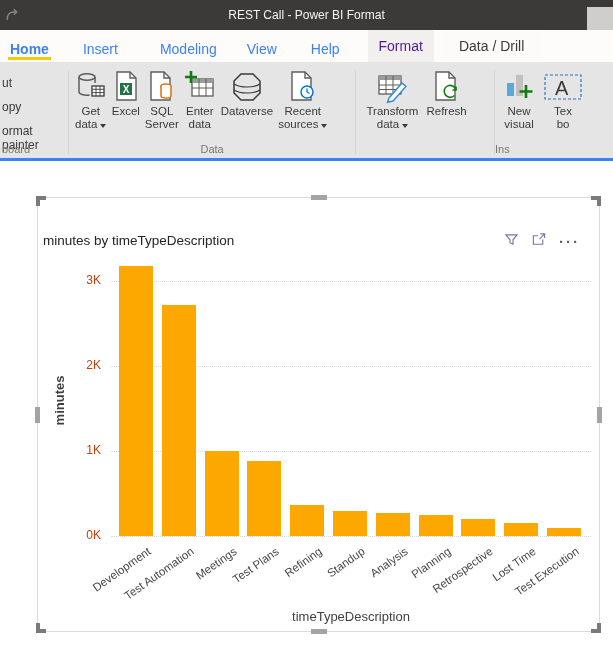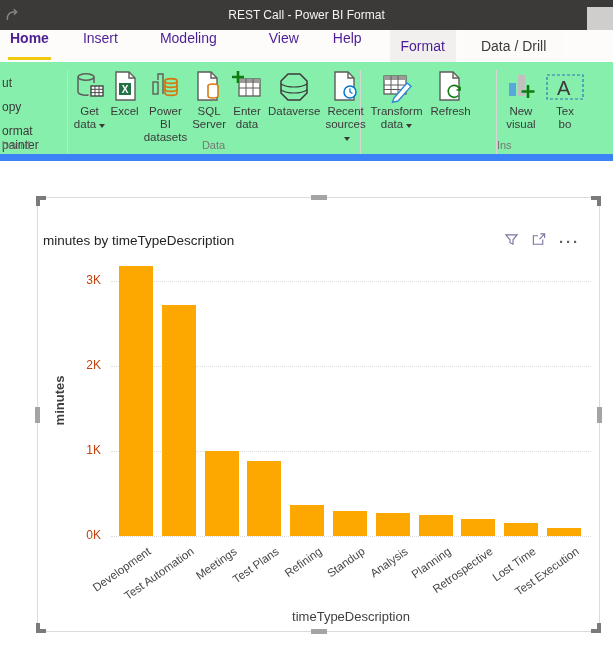--- a/index.html
+++ b/index.html
@@ -9,32 +9,32 @@
   
   .titlebar { position:absolute; left:0; top:0; width:613px; height:30px; background:#3b3a38;
               display:flex; align-items:center; }
   .titlebar-title { position:absolute; left:0; right:0; text-align:center; color:#f5f4f3; font-size:12px; }
   .qat-redo { position:absolute; left:4px; top:7px; }
   .signin-stub { position:absolute; right:0; top:7px; width:26px; height:23px; background:#cfcecd; }
 
   
   .menubar { position:absolute; left:0; top:30px; width:613px; height:32px; background:#fdfcfb;
              display:flex; align-items:stretch; }
-  .mtab { font-size:14px; color:#4c1d95; display:flex; align-items:flex-start; padding:0 4px; position:relative; cursor:default; }
+  .mtab { font-size:14px; color:#3b82f6; display:flex; align-items:flex-end; padding:5px 4px; position:relative; cursor:default; }
   .mtab-home { margin-left:6px; font-weight:bold; }
   .mtab-home .underline { position:absolute; left:2px; right:2px; bottom:2px; height:3px; background:#f2c811; }
   .mtab-insert { margin-left:26px; } .mtab-modeling { margin-left:34px; }
-  .mtab-view { margin-left:44px; } .mtab-help { margin-left:26px; }
+  .mtab-view { margin-left:22px; } .mtab-help { margin-left:26px; }
   .ctab { display:flex; align-items:center; justify-content:center; font-size:14px; }
   .ctab-format { margin-left:24px; width:66px; background:#f2f0ee; color:#4c1d95; }
   .ctab-data-drill { margin-left:8px; width:100px; background:#fcfbfa; color:#3b3a39; }
 
   
-  .ribbon { position:absolute; left:0; top:62px; width:613px; height:99px; background:#86efac;
-            border-bottom:7px solid #3b82f6; display:flex; overflow:hidden; }
+  .ribbon { position:absolute; left:0; top:62px; width:613px; height:99px; background:#e5e5e5;
+            border-bottom:3px solid #3b82f6; display:flex; overflow:hidden; }
   .rgroup { position:relative; height:100%; display:flex; align-items:flex-start; padding-top:5px; }
   .rgroup-label { position:absolute; bottom:3px; left:0; right:0; text-align:center;
                   font-size:11px; color:#797775; }
   .rsep { width:1px; background:#d8d6d4; margin:8px 0 6px 0; height:85px; align-self:flex-start; }
   .rbtn { display:flex; flex-direction:column; align-items:center; padding-top:2px; cursor:default; }
   .ricon { height:36px; display:flex; align-items:center; justify-content:center; }
   .rlab { font-size:11.5px; color:#3b3a39; text-align:center; line-height:13px; }
   .chev { display:inline-block; width:0; height:0; border-left:3.5px solid transparent;
           border-right:3.5px solid transparent; border-top:4px solid #3b3a39; margin-left:3px; }
   .clipboard-group { width:69px; flex-direction:column; align-items:flex-start; padding-top:10px; }
@@ -145,32 +145,20 @@
     <div class="rbtn">
       <span class="ricon">
         <svg width="28" height="34" viewBox="0 0 28 34">
           <path d="M5 2h13l6 6v22H5z" fill="#fff" stroke="#5f5d5b" stroke-width="1.4"></path>
           <path d="M18 2v6h6" fill="none" stroke="#5f5d5b" stroke-width="1.4"></path>
           <rect x="8" y="13" width="12" height="12" fill="#217346"></rect>
           <text x="14" y="22.5" font-size="10" font-weight="bold" fill="#fff" text-anchor="middle" font-family="Liberation Sans, sans-serif">X</text>
         </svg>
       </span>
       <div class="rlab"><span>Excel</span><br><span></span></div>
-    </div>
-    <div class="rbtn">
-      <span class="ricon">
-        <svg width="32" height="34" viewBox="0 0 32 34">
-          <rect x="4" y="12" width="5" height="12" fill="none" stroke="#5f5d5b" stroke-width="1.4"></rect>
-          <path d="M9 10V4h5v6M14 10v14" fill="none" stroke="#5f5d5b" stroke-width="1.4"></path>
-          <ellipse cx="22" cy="11" rx="6" ry="2.4" fill="none" stroke="#D9730B" stroke-width="1.6"></ellipse>
-          <path d="M16 11v12c0 1.3 2.7 2.4 6 2.4s6-1.1 6-2.4V11" fill="none" stroke="#D9730B" stroke-width="1.6"></path>
-          <path d="M16 15c0 1.3 2.7 2.4 6 2.4s6-1.1 6-2.4M16 19c0 1.3 2.7 2.4 6 2.4s6-1.1 6-2.4" fill="none" stroke="#D9730B" stroke-width="1.6"></path>
-        </svg>
-      </span>
-      <div class="rlab"><span>Power BI</span><br><span>datasets</span></div>
     </div>
     <div class="rbtn">
       <span class="ricon">
         <svg width="30" height="34" viewBox="0 0 30 34">
           <path d="M4 2h13l6 6v22H4z" fill="#fff" stroke="#5f5d5b" stroke-width="1.4"></path>
           <path d="M17 2v6h6" fill="none" stroke="#5f5d5b" stroke-width="1.4"></path>
           <ellipse cx="19" cy="16" rx="5" ry="2" fill="#fff" stroke="#D9730B" stroke-width="1.5"></ellipse>
           <path d="M14 16v10c0 1.1 2.2 2 5 2s5-.9 5-2V16" fill="#fff" stroke="#D9730B" stroke-width="1.5"></path>
         </svg>
       </span>

